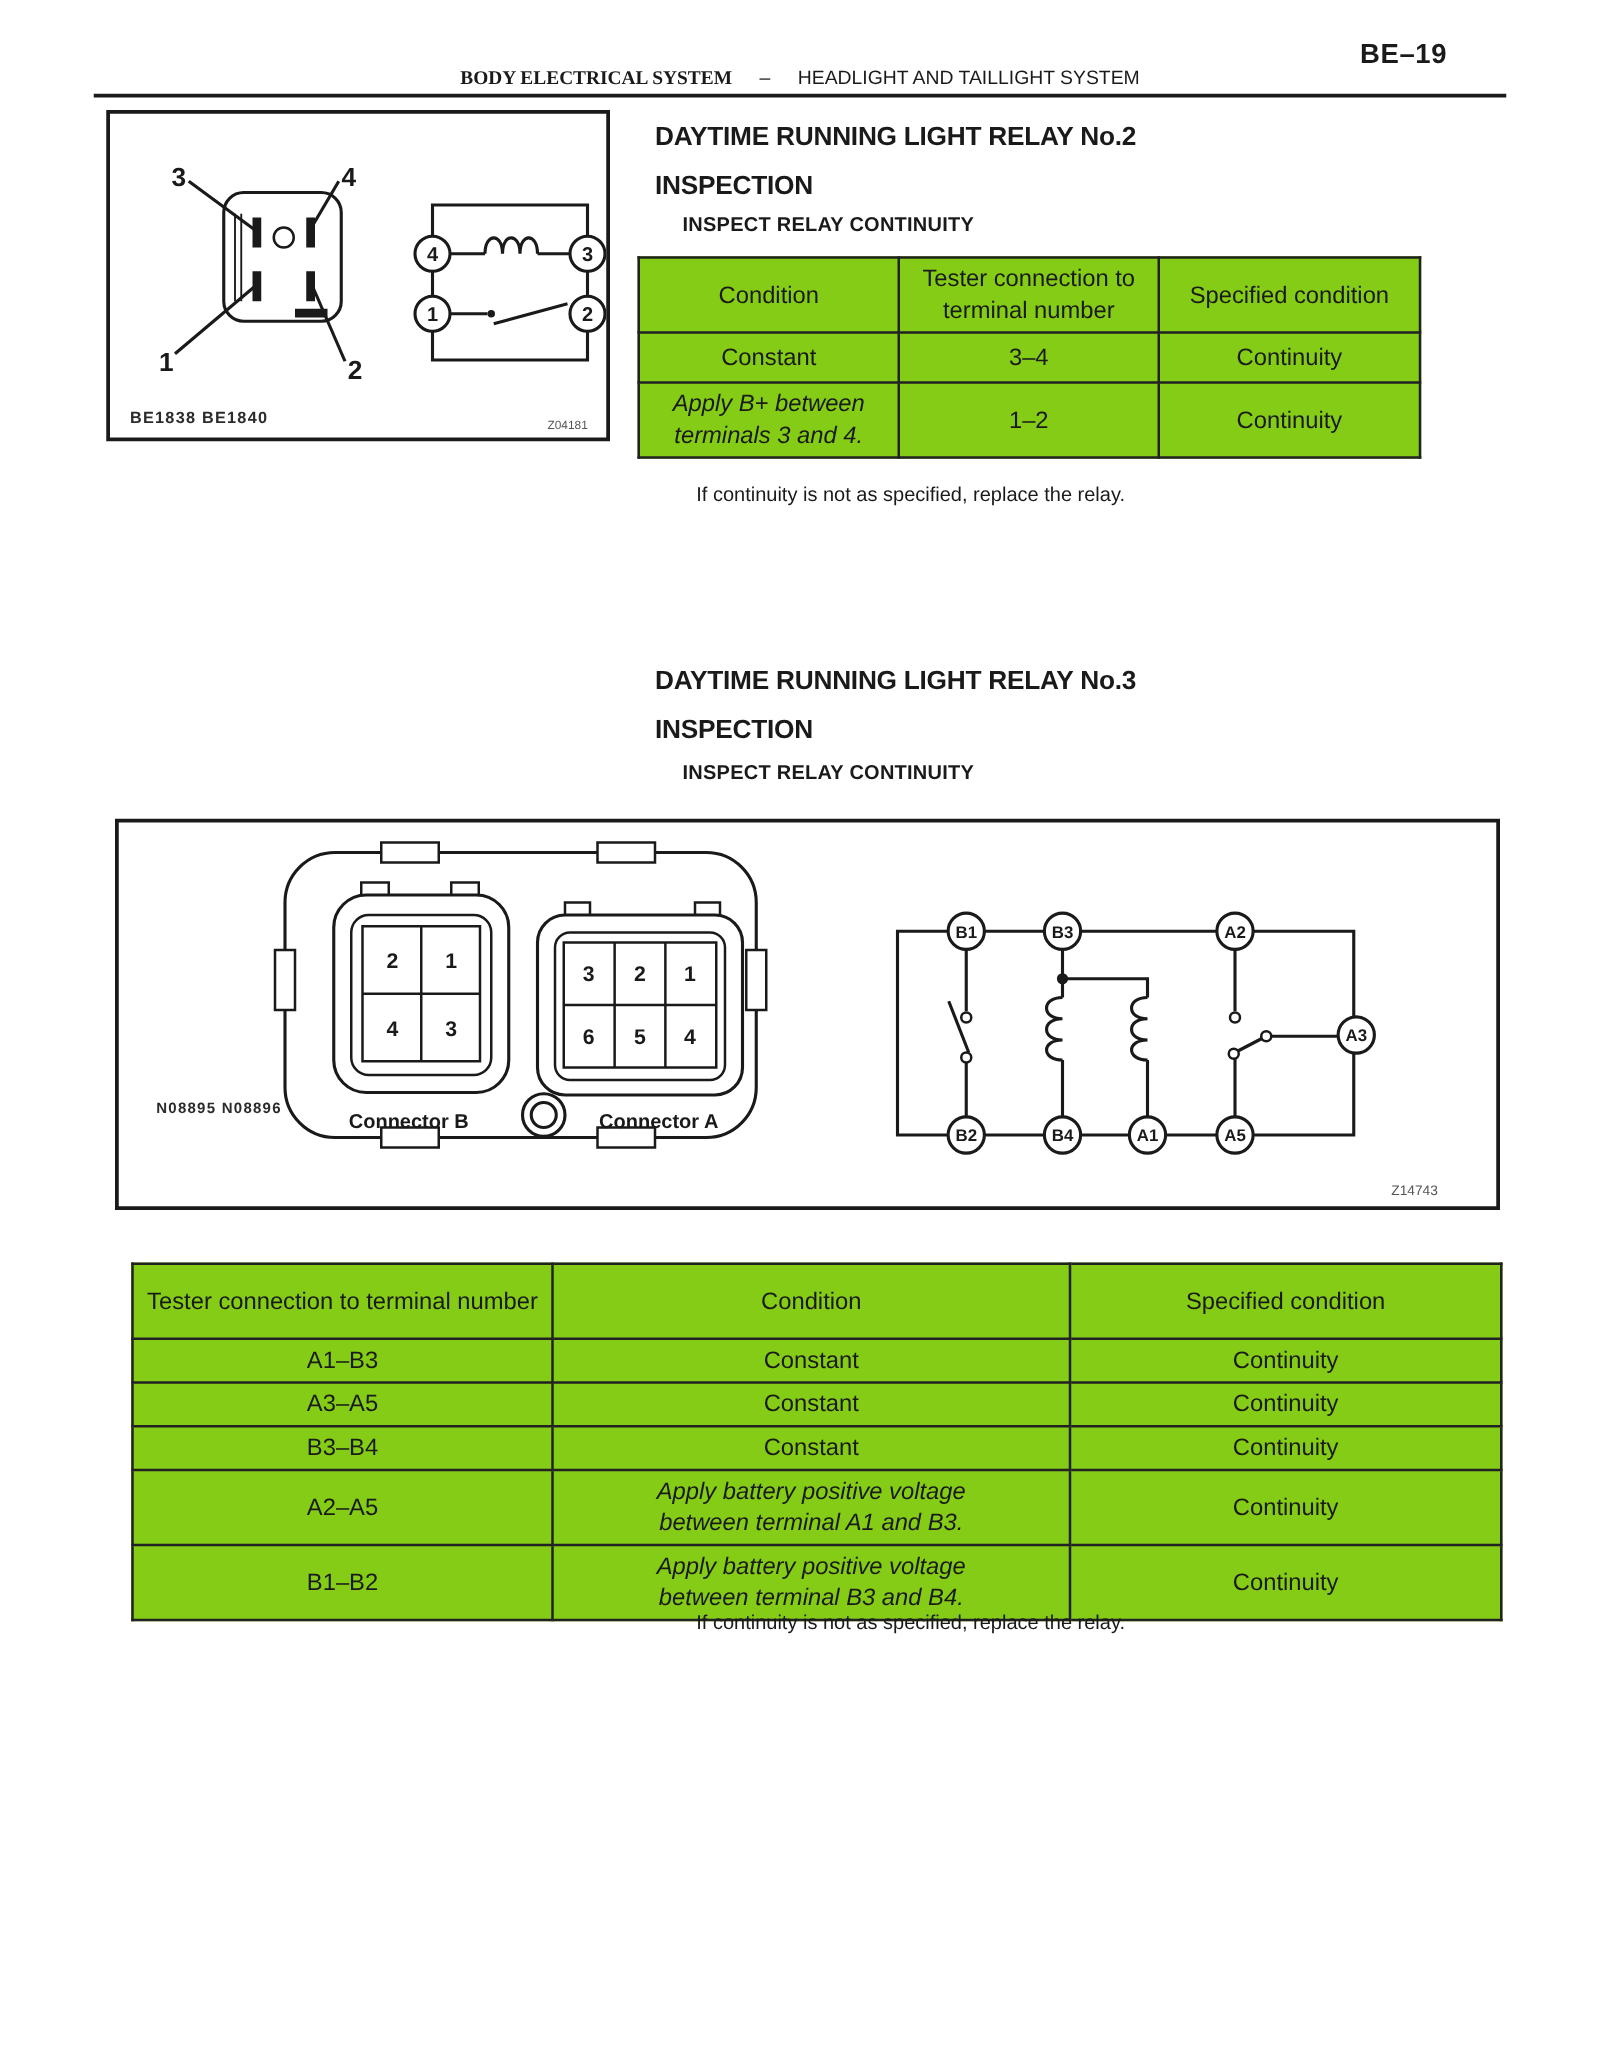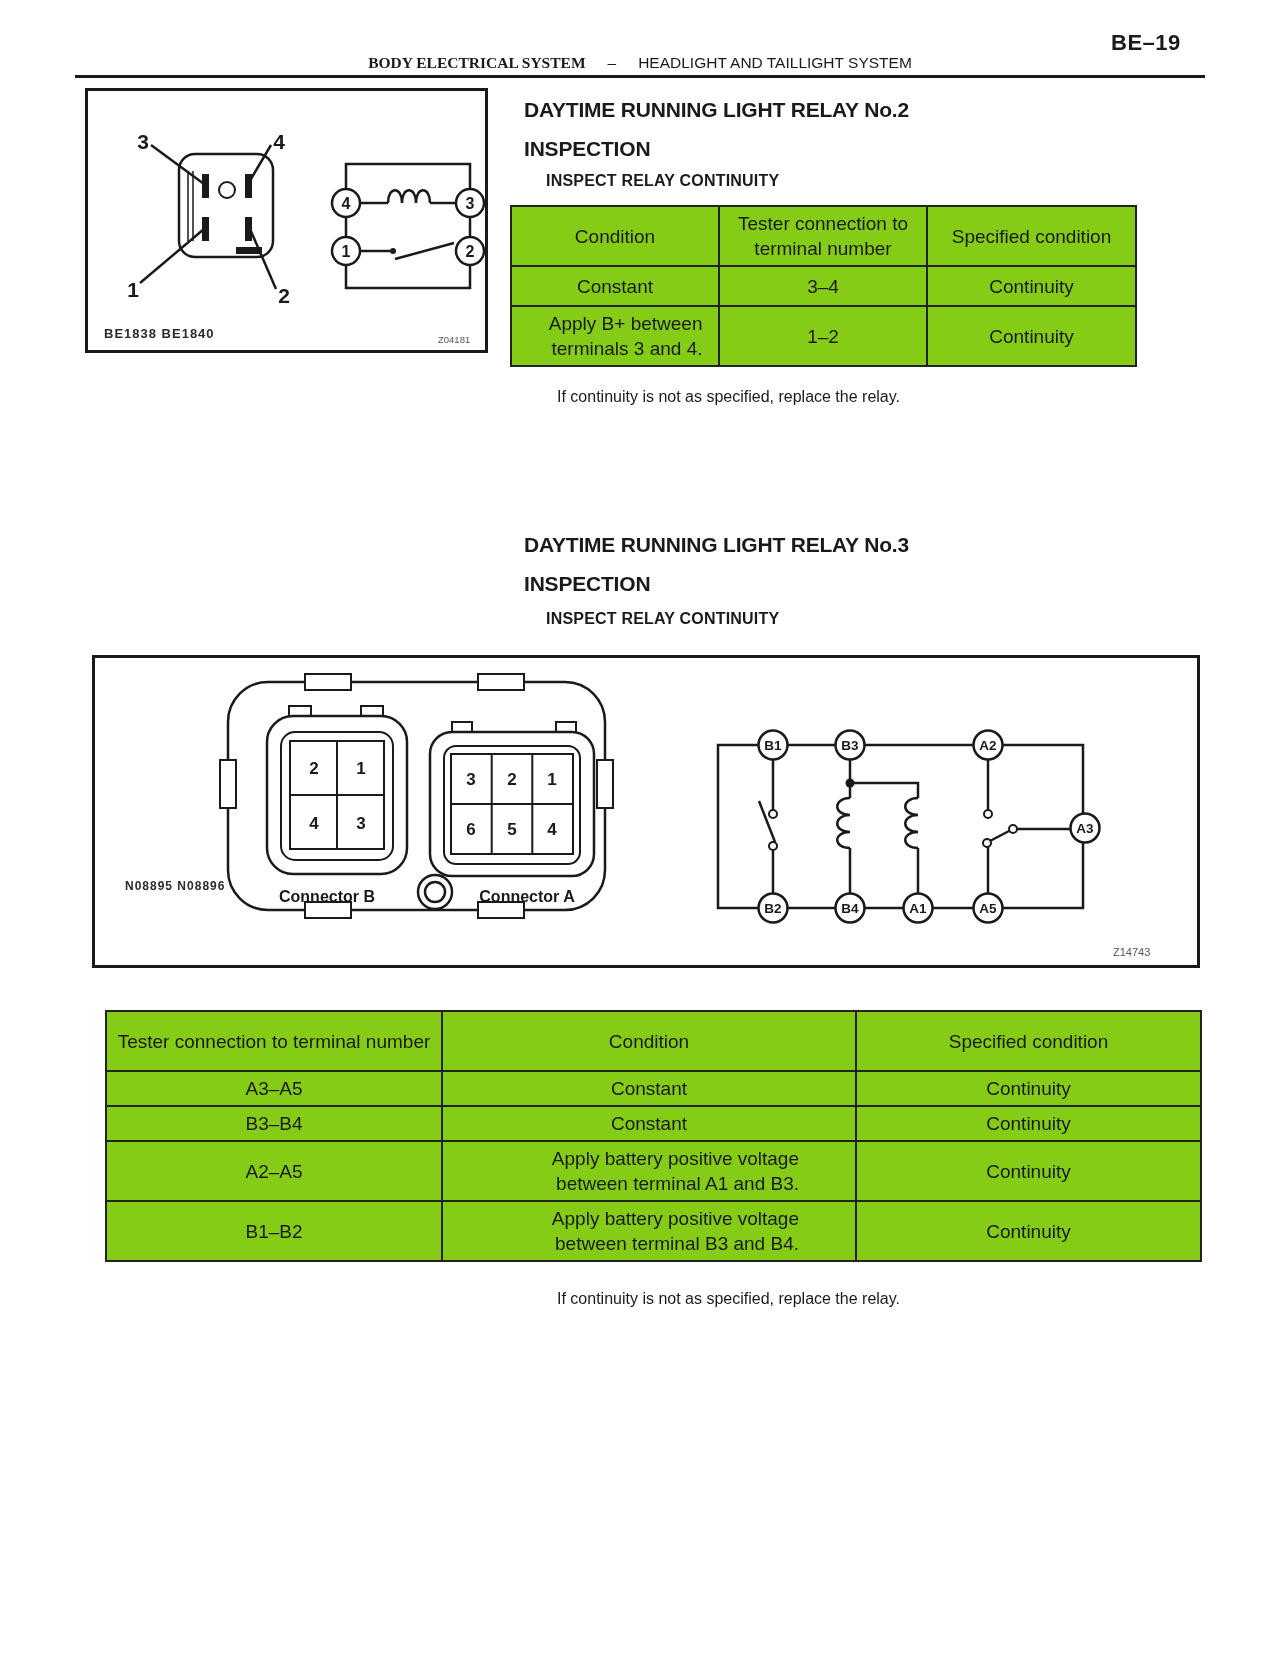--- a/index.html
+++ b/index.html
@@ -3,21 +3,21 @@
 <meta charset="utf-8">
 <style>
   html,body { margin:0; padding:0; background:#e8e8e8; }
   .page {
     position:relative; width:1280px; height:1656px; margin:0 auto;
     background:#ffffff; color:#1a1a1a;
     font-family:"Liberation Sans", sans-serif;
     overflow:hidden;
   }
   .page-number {
-    position:absolute; top:30px; left:1111px;
+    position:absolute; top:30px; left:1088px;
     font-size:22px; font-weight:bold; letter-spacing:.5px;
   }
   .header-line {
     position:absolute; top:54px; left:0; width:1280px;
     text-align:center; font-size:15.5px; white-space:nowrap;
   }
   .header-line .hl-bold { font-weight:bold;font-family:Liberation Serif, serif; }
   .header-line .hl-dash { margin:0 22px; }
   .header-rule {
     position:absolute; top:75px; left:75px; width:1130px; height:0;
@@ -46,21 +46,21 @@
     border:2px solid #222; text-align:center; vertical-align:middle;
     font-size:19px; line-height:25px; padding:3px 10px; overflow:hidden;
   }
   .tbl { position:absolute; }
   .tbl1 { left:510px; top:205px; }
   .tbl2 { left:105px; top:1010px; }
   tr.hdr td { height:52px; }
   tr.r1 td { height:32px; }
   tr.r2 td { height:52px; }
   tr.r-thin td { height:27px; }
-  .wrapblock { display:inline-block; text-align:right; }
+  .wrapblock { display:inline-block; text-align:center;font-style:italic; }
   .wb-narrow { max-width:175px; }
   .wb-wide  { max-width:300px; }
 
   .note {
     position:absolute; left:557px; font-size:16px; white-space:nowrap;
   }
   .note1 { top:388px; }
   .note2 { top:1290px; }
 
   .figcode { fill:#2b2b2b; font-weight:bold; }
@@ -284,20 +284,25 @@
         <col style="width:414px">
         <col style="width:345px">
       </colgroup>
     <tbody>
         <tr class="hdr">
       <td>Tester connection to terminal number</td>
       <td>Condition</td>
       <td>Specified condition</td>
     </tr>
     <tr class="r-thin">
+      <td>A1–B3</td>
+      <td>Constant</td>
+      <td>Continuity</td>
+    </tr>
+    <tr class="r-thin">
       <td>A3–A5</td>
       <td>Constant</td>
       <td>Continuity</td>
     </tr>
     <tr class="r-thin">
       <td>B3–B4</td>
       <td>Constant</td>
       <td>Continuity</td>
     </tr>
     <tr class="r2">

